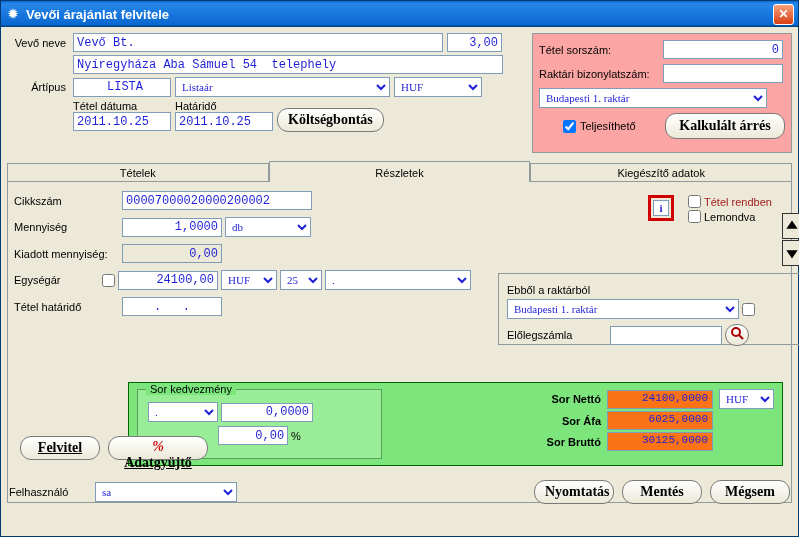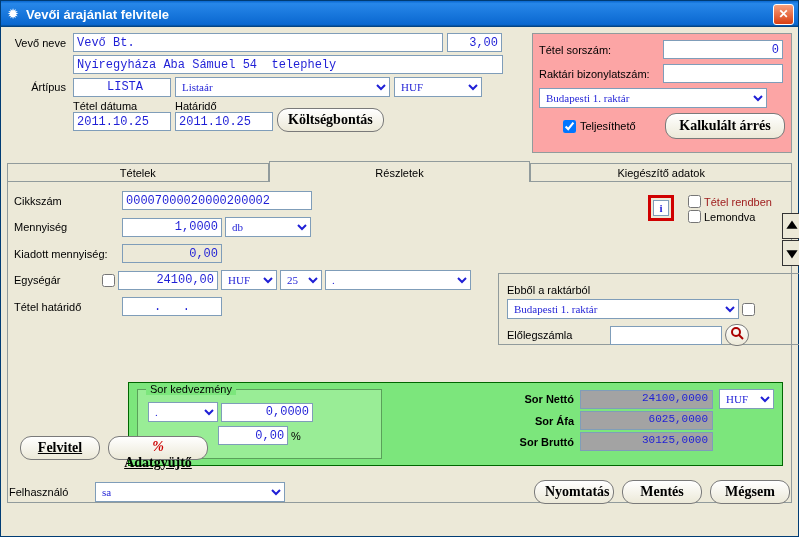--- a/index.html
+++ b/index.html
@@ -37,21 +37,21 @@
   .arrowbtn { width:20px; height:26px; background:#ece9d8; border:1px solid #333; display:flex; align-items:center; justify-content:center; cursor:pointer;}
   .arrowbtn svg { width:14px; height:16px;}
   .group { border:1px solid #919b9c; padding:6px; }
   .stockgrp { position:absolute; top:92px; left:490px; width:308px; height:72px; padding:10px 8px 4px 8px;}
   .greenpanel { position:absolute; bottom:36px; left:120px; right:8px; height:84px; background:#7ce67c; border:1px solid #006600; display:flex; padding:6px 8px; gap:18px;}
   .discbox { border:1px solid #5aa05a; padding:4px 10px 4px 10px; width:245px; background:#99ed96; position:relative;}
   .discbox legend { position:absolute; top:-7px; left:8px; background:#7ce67c; padding:0 4px;}
   .totals { flex:1; }
   .totals .trow { display:flex; align-items:center; justify-content:flex-end; gap:6px; margin-bottom:2px;}
   .totals .tlbl { text-align:right; font-weight:bold; }
-  .totals .tval { font-family:"Courier New",monospace; color:#1f1fd6; background:#a3a3a3; border:1px solid #7f9db9; width:133px; text-align:right; padding:1px 4px; height:19px;}
+  .totals .tval { font-family:"Courier New",monospace; color:#1f1fd6; background:#f97316; border:1px solid #7f9db9; width:106px; text-align:right; padding:1px 4px; height:19px;}
   .bottom { position:absolute; bottom:5px; left:8px; right:8px; display:flex; align-items:center; gap:8px;}
   .felvitel-row { position:absolute; left:12px; bottom:42px; display:flex; gap:8px;}
   .checkrow { display:flex; align-items:center; gap:4px;}
   input[type=checkbox]{ width:13px; height:13px;}
   .mono{font-family:"Courier New",monospace;color:#1f1fd6;}
 </style>
 </head>
 <body>
 
 <div class="window">
@@ -229,20 +229,20 @@
         </div>
       <div class="arrowbtn">
           <svg viewBox="0 0 10 10">
             <path d="M5 9 L9 3 L1 3 Z" fill="#000"></path>
           </svg>
         </div>
     </div>
 
     <div class="bottom">
       <span style="width:78px">Felhasználó</span>
-      <select style="width:190px"><option>sa</option></select>
+      <select style="width:142px"><option>sa</option></select>
       <div style="flex:1"></div>
       <button class="btn" style="width:80px;height:24px;font-weight:bold">Nyomtatás</button>
       <button class="btn" style="width:80px;height:24px;font-weight:bold">Mentés</button>
       <button class="btn" style="width:80px;height:24px;font-weight:bold">Mégsem</button>
     </div>
   </div>
 </div>
 
 </body></html>

